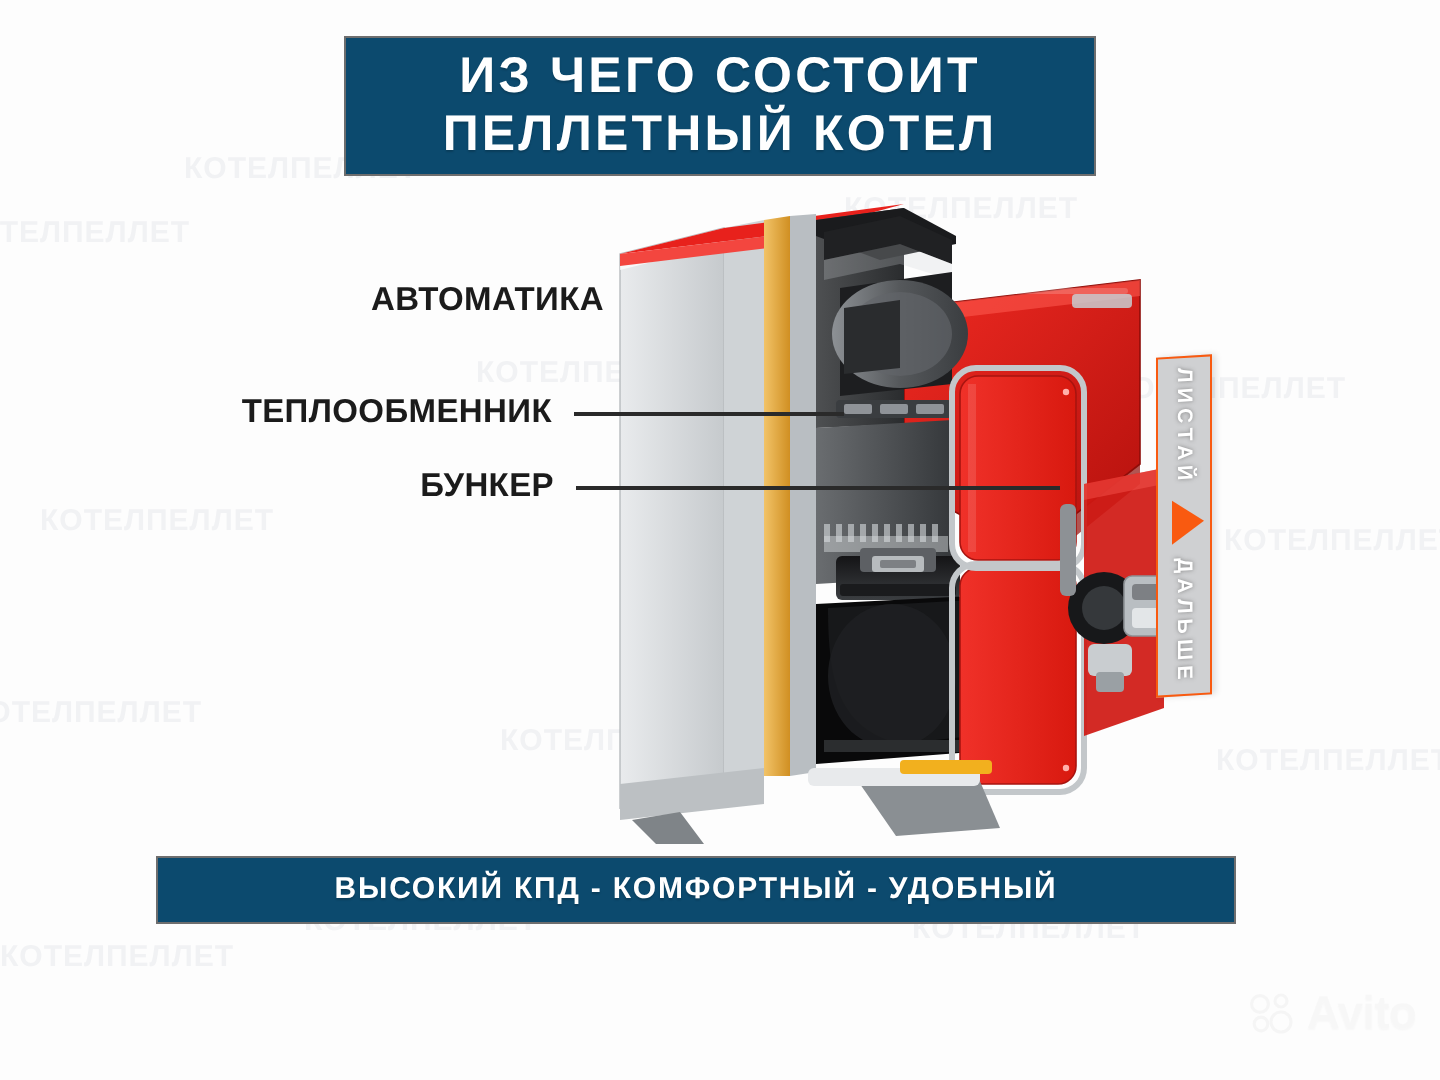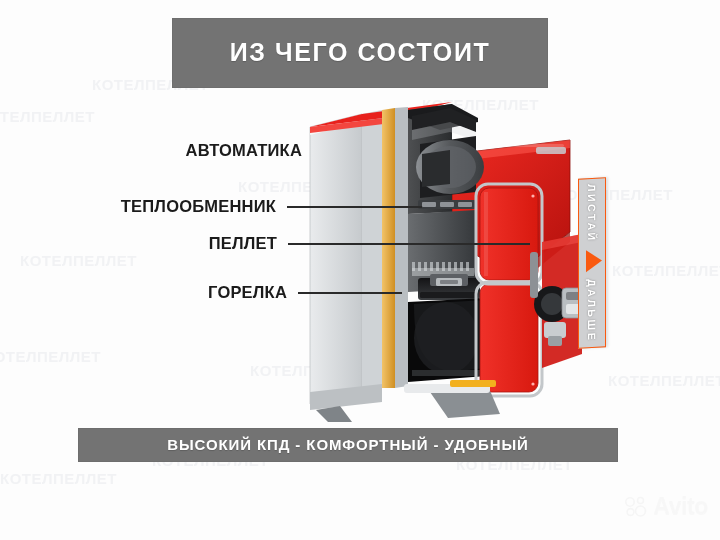--- a/index.html
+++ b/index.html
@@ -20,21 +20,21 @@
     font-weight:700;
     letter-spacing:.5px;
     color:#f1f2f4;
     white-space:nowrap;
     user-select:none;
   }
 
   
   .banner{
     position:absolute;
-    background:#737373;
+    background:#0c4a6e;
     border:1px solid #6e6e6e;
     box-sizing:border-box;
     display:flex;
     align-items:center;
     justify-content:center;
     z-index:40;
   }
   .banner-text{
     color:#ffffff;
     font-weight:700;
@@ -300,33 +300,30 @@
     <span class="callout-label">АВТОМАТИКА</span>
 
   </div>
 
   <div class="callout" id="co-1" style="left:22px;top:166px;width:400px;justify-content:flex-end;">
     <span class="callout-label">ТЕПЛООБМЕННИК</span>
     <span class="leader" style="width:135px;"></span>
   </div>
 
   <div class="callout" id="co-2" style="left:22px;top:203px;width:508px;justify-content:flex-end;">
-    <span class="callout-label">ПЕЛЛЕТ</span>
+    <span class="callout-label">БУНКЕР</span>
     <span class="leader" style="width:242px;"></span>
   </div>
 
-  <div class="callout" id="co-3" style="left:22px;top:252px;width:380px;justify-content:flex-end;">
-    <span class="callout-label">ГОРЕЛКА</span>
-    <span class="leader" style="width:104px;"></span>
-  </div>
 
 
   <div class="banner" id="banner-top">
     <div class="banner-text">
       <div>ИЗ ЧЕГО СОСТОИТ</div>
+      <div>ПЕЛЛЕТНЫЙ КОТЕЛ</div>
     </div>
   </div>
 
   <div class="banner" id="banner-bottom">
     <div class="banner-text">ВЫСОКИЙ КПД - КОМФОРТНЫЙ - УДОБНЫЙ</div>
   </div>
 
   <div id="swipe-tab">
     <span class="swipe-word">ЛИСТАЙ</span>
     <span id="swipe-arrow"></span>

